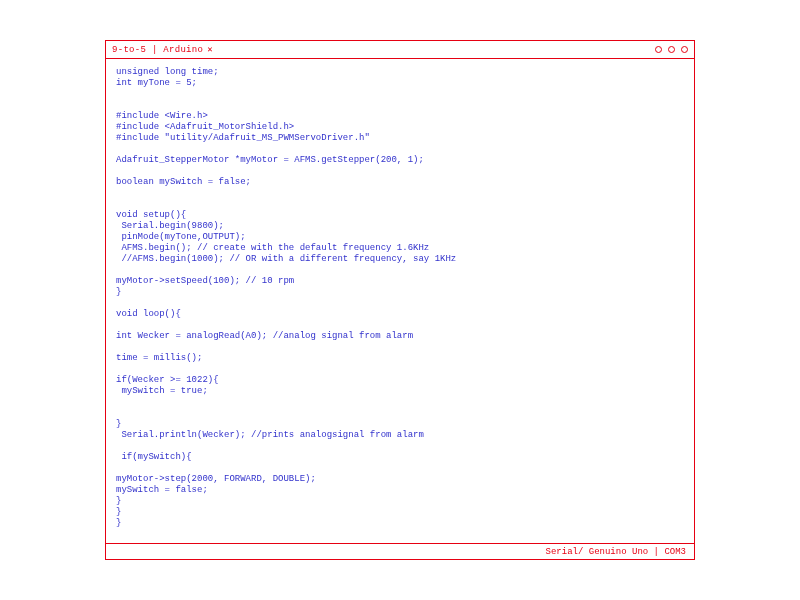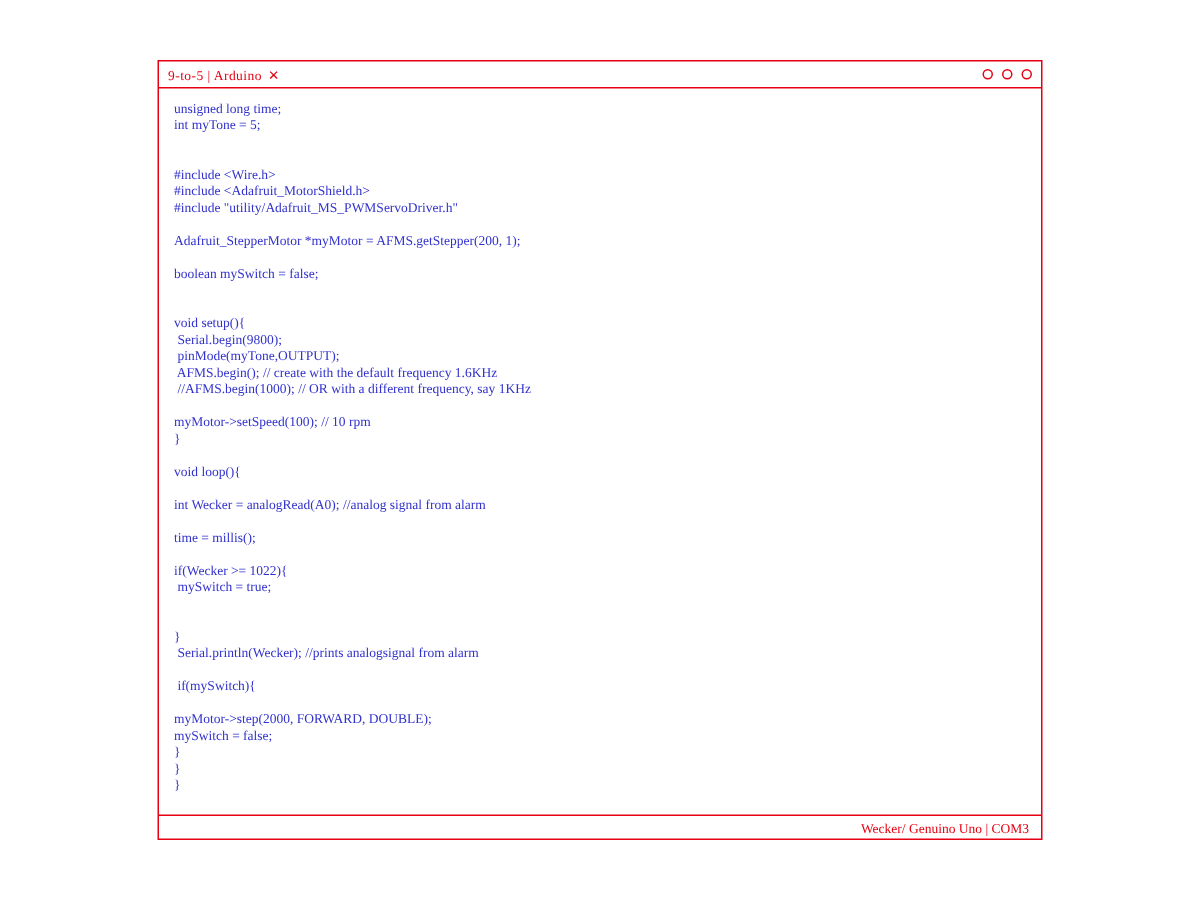--- a/index.html
+++ b/index.html
@@ -1,15 +1,15 @@
 <!DOCTYPE html>
 <html><head>
 <meta charset="utf-8">
 <style>
-  * { box-sizing: border-box; margin: 0; padding: 0; font-family: Liberation Serif, serif; }
+  * { box-sizing: border-box; margin: 0; padding: 0; }
   body {
     width: 800px;
     height: 600px;
     background: #ffffff;
     font-family: "Courier New", Courier, monospace;
     font-size: 9px;
     display: flex;
     align-items: center;
     justify-content: center;
     overflow: hidden;
@@ -138,16 +138,16 @@
 myMotor-&gt;step(2000, FORWARD, DOUBLE);
 mySwitch = false;
 }
 }
 }
 
 </div>
   </div>
 
   <div class="statusbar">
-    <span>Wecker/ Genuino Uno | COM3</span>
+    <span>Serial/ Genuino Uno | COM3</span>
   </div>
 
 </div>
 
 </body></html>

